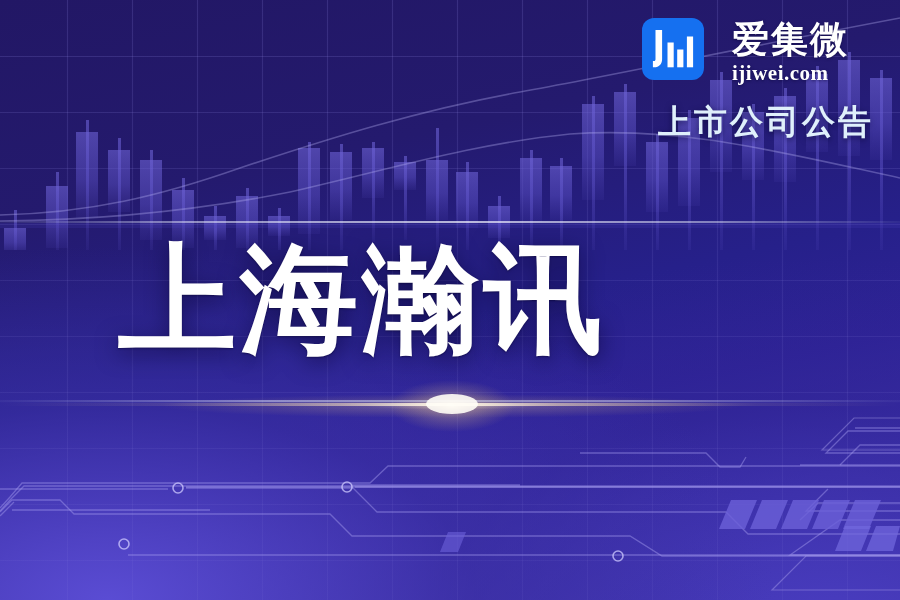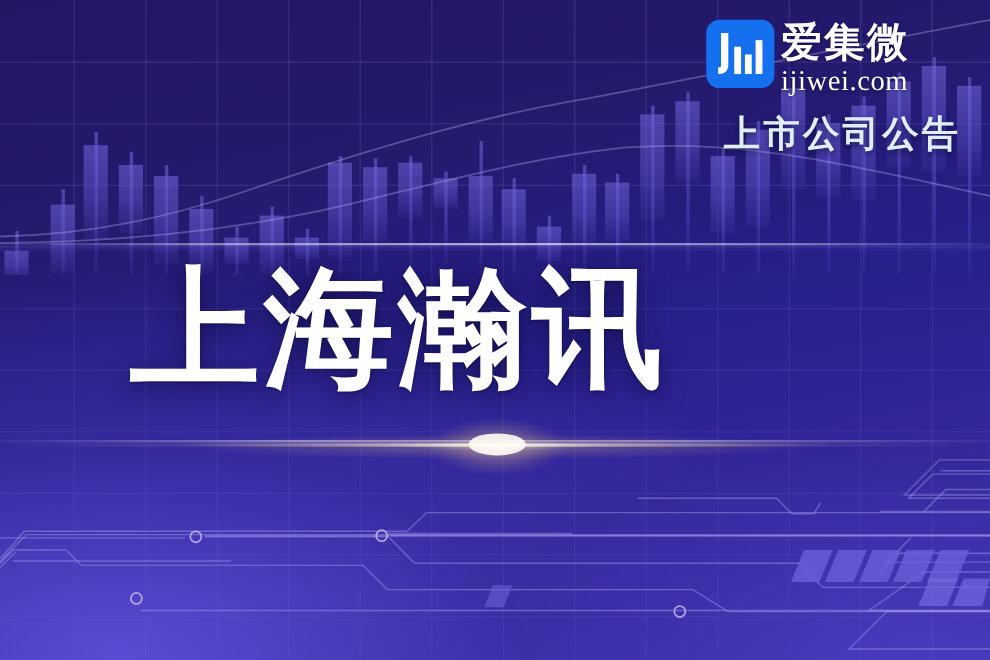--- a/index.html
+++ b/index.html
@@ -12,36 +12,36 @@
     background:
       radial-gradient(120% 95% at 12% 100%, rgba(92,78,214,.95) 0%, rgba(62,50,170,.55) 34%, rgba(40,28,122,0) 62%),
       radial-gradient(110% 90% at 92% 104%, rgba(74,62,196,.80) 0%, rgba(48,36,150,.40) 40%, rgba(36,24,116,0) 68%),
       linear-gradient(168deg,#221765 0%,#241a6e 28%,#26208a 52%,#2e2396 66%,#3a2ea4 82%,#4538ae 100%);
   }
   .layer{position:absolute;left:0;top:0;width:900px;height:600px;}
   #banner svg{display:block;}
 
   
   #logo-block{position:absolute;right:26px;top:18px;width:232px;}
-  #logo-row{display:flex;align-items:flex-start;gap:6px;}
+  #logo-row{display:flex;align-items:flex-start;gap:28px;}
   #logo-mark{
     width:62px;height:62px;border-radius:12px;
     background:#1570f0;flex:0 0 auto;position:relative;
   }
   #logo-mark svg{position:absolute;left:0;top:0;}
   #logo-word{padding-top:2px;}
   #brand-cn{
     font-family:"Liberation Serif","DejaVu Serif",serif;
     font-weight:700;color:#ffffff;font-size:37px;line-height:40px;
     letter-spacing:2px;white-space:nowrap;
     text-shadow:0 1px 3px rgba(10,6,50,.55);
   }
   #brand-en{
     font-family:"Liberation Serif","DejaVu Serif",serif;
-    font-weight:400;color:#ffffff;font-size:26px;line-height:25px;
+    font-weight:700;color:#ffffff;font-size:21px;line-height:25px;
     letter-spacing:.5px;white-space:nowrap;margin-top:1px;
     text-shadow:0 1px 3px rgba(10,6,50,.55);
   }
   #logo-sub{
     margin-top:14px;text-align:right;
     font-size:33px;font-weight:700;letter-spacing:3px;
     color:#dff0fb;white-space:nowrap;
     text-shadow:0 2px 6px rgba(8,4,46,.65);
   }
 

